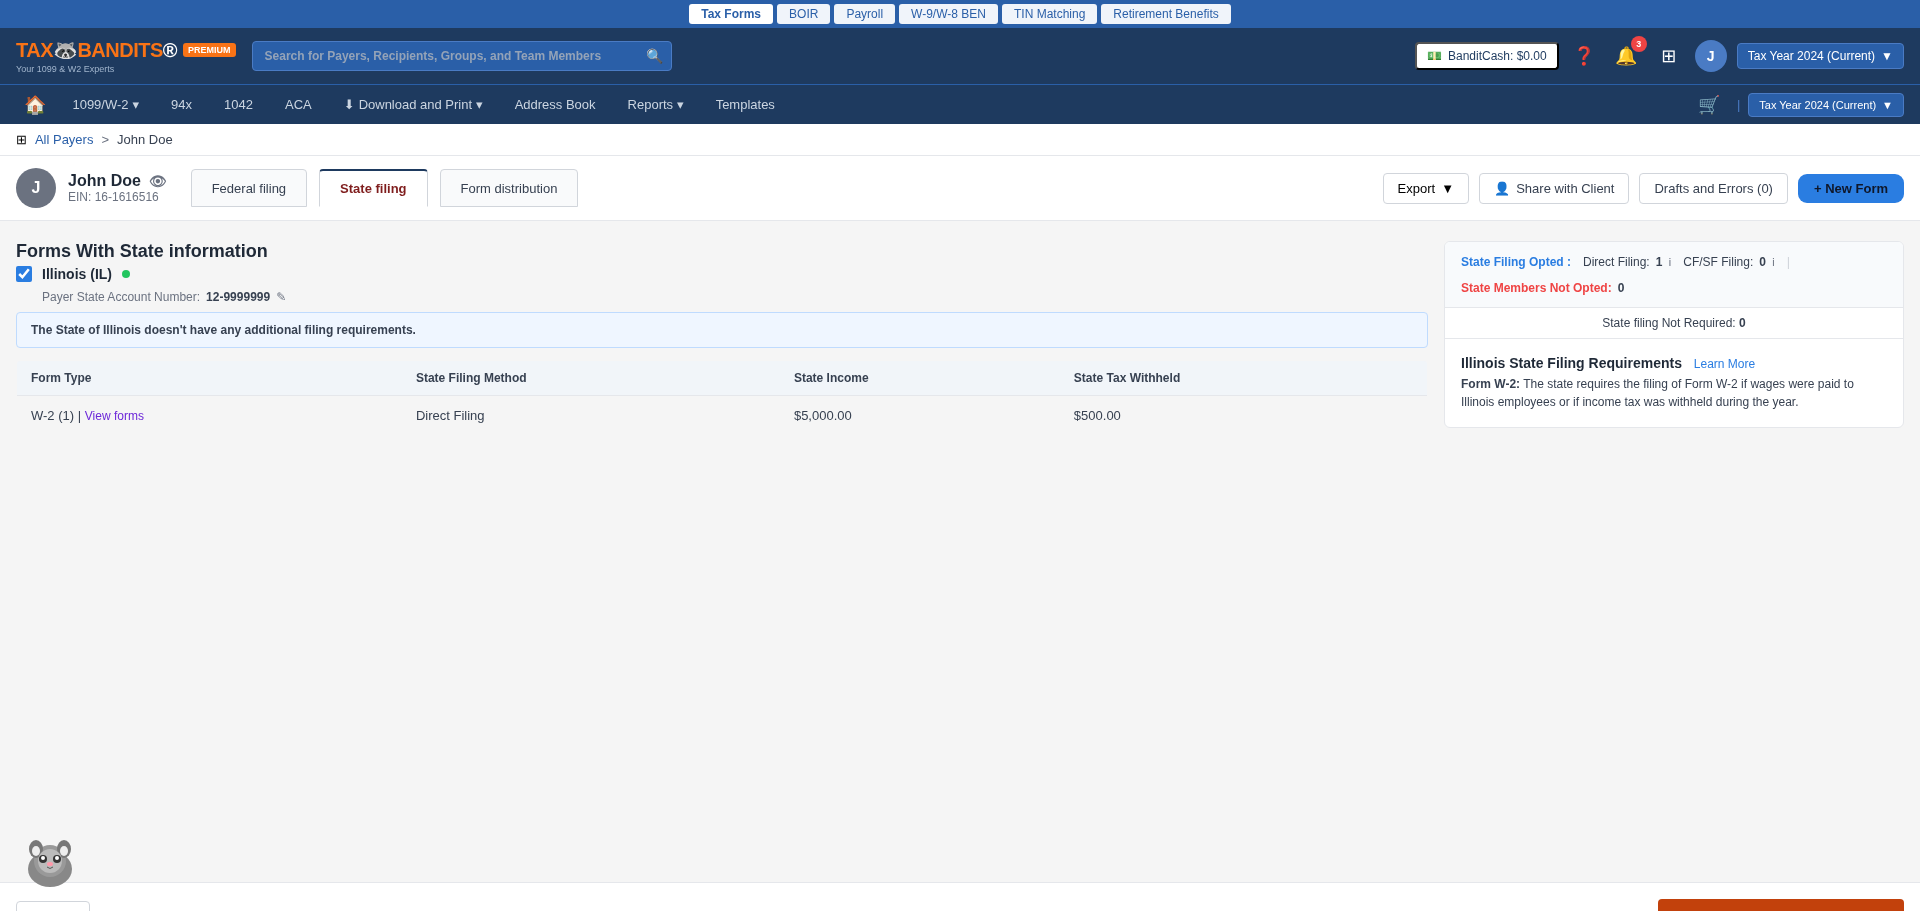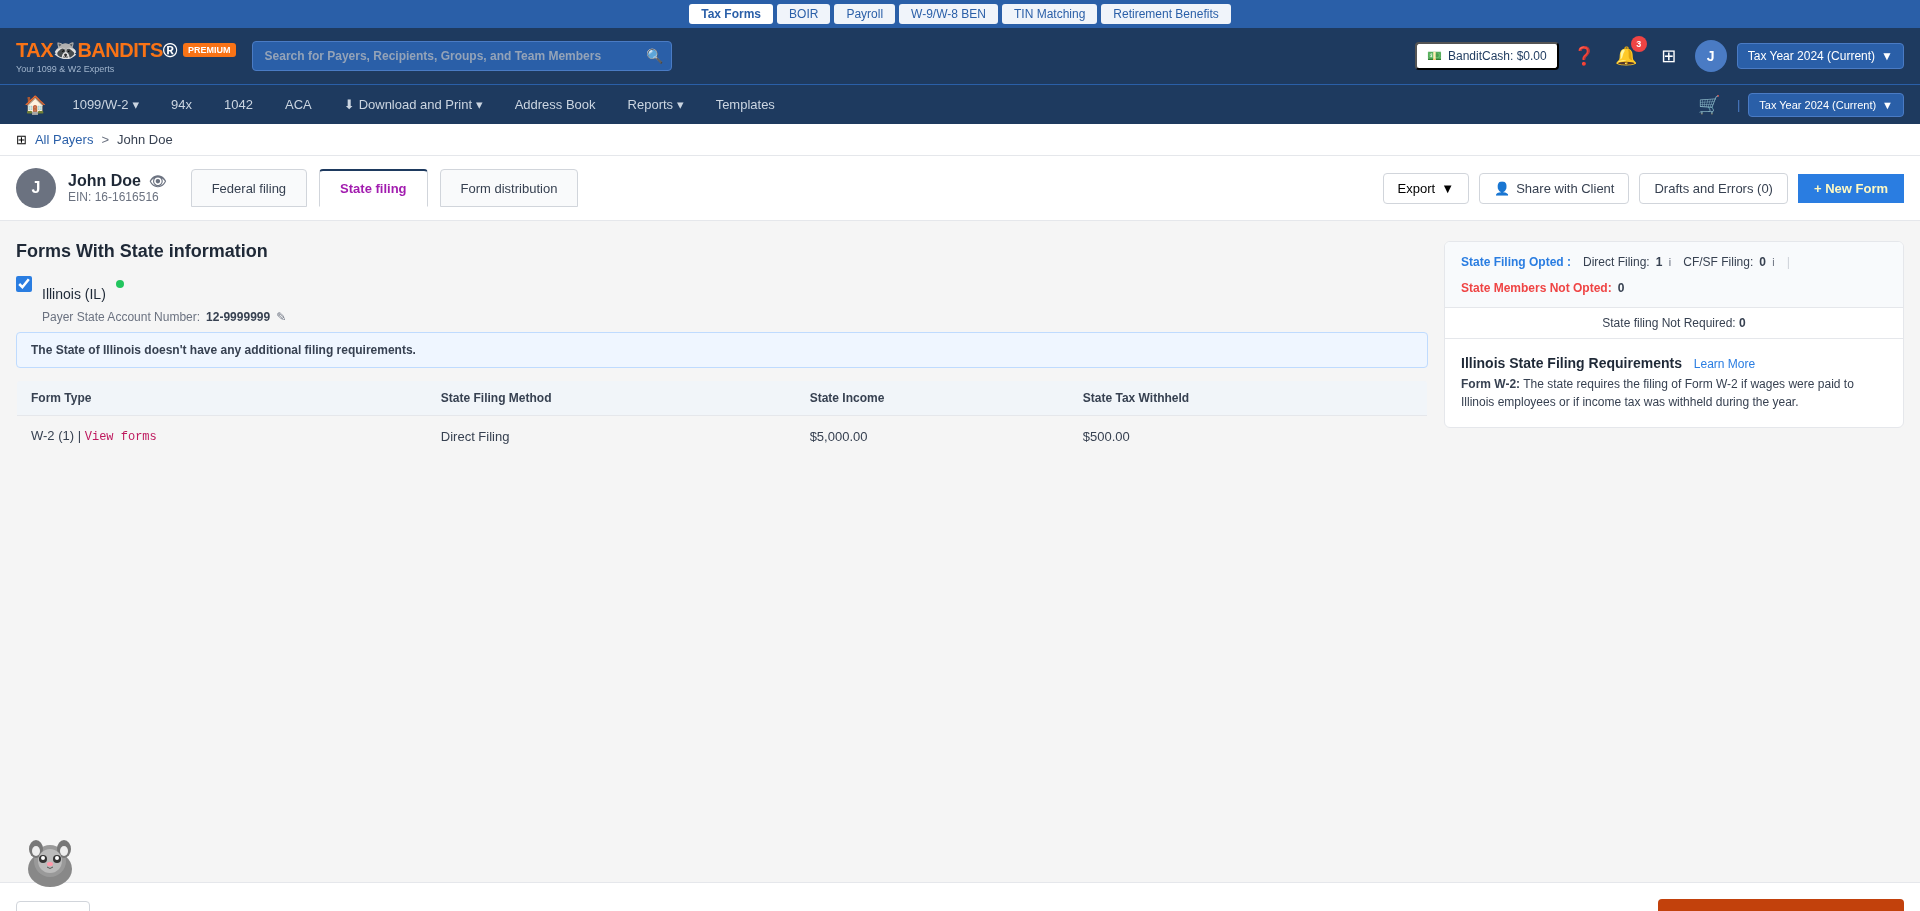--- a/index.html
+++ b/index.html
@@ -264,21 +264,21 @@
       border: 1px solid #d1d5db;
       background: #f9fafb;
       color: #374151;
       cursor: pointer;
       font-size: 13px;
       border-radius: 4px 4px 0 0;
       margin-right: 4px;
     }
     .tab.active {
       background: white;
-      color: #a21caf;
+      color: #7f1d1d;
       font-weight: 600;
       border-bottom-color: white;
       border-top: 2px solid #1e3a5f;
     }
 
     
     .payer-actions {
       margin-left: auto;
       display: flex;
       align-items: center;
@@ -311,24 +311,24 @@
       border: 1px solid #d1d5db;
       background: white;
       padding: 7px 14px;
       border-radius: 4px;
       cursor: pointer;
       font-size: 13px;
       color: #374151;
     }
     .btn-new-form {
       background: #2a7de1;
-      color: #fef9c3;
+      color: #0f172a;
       border: none;
       padding: 7px 16px;
-      border-radius: 0;
+      border-radius: 9px;
       cursor: pointer;
       font-size: 13px;
       font-weight: 600;
     }
 
     
     .main-content {
       display: flex;
       gap: 0;
       padding: 20px 16px;
@@ -366,23 +366,22 @@
       margin-bottom: 8px;
     }
     .state-checkbox {
       width: 16px;
       height: 16px;
       accent-color: #2a7de1;
       cursor: pointer;
     }
     .state-label {
       font-size: 14px;
-      font-weight: 400;
+      font-weight: 700;
       color: #1f2937;
-      margin-top: 20px;
     }
     .state-dot {
       width: 8px;
       height: 8px;
       border-radius: 50%;
       background: #22c55e;
       display: inline-block;
     }
     .payer-account {
       font-size: 12px;
@@ -425,25 +424,24 @@
       border-bottom: 1px solid #e5e7eb;
     }
     .forms-table td {
       padding: 12px 14px;
       font-size: 13px;
       color: #374151;
       border-bottom: 1px solid #f3f4f6;
     }
     .forms-table tr:last-child td { border-bottom: none; }
     .view-forms-link {
-      color: #be185d;
+      color: #6d28d9;
       text-decoration: none;
       font-size: 12px;
       cursor: pointer;
-      font-family: Liberation Mono, monospace;
     }
 
     
     .right-panel {
       border: 1px solid #e5e7eb;
       border-radius: 6px;
       background: white;
       overflow: hidden;
     }
     .filing-stats {

